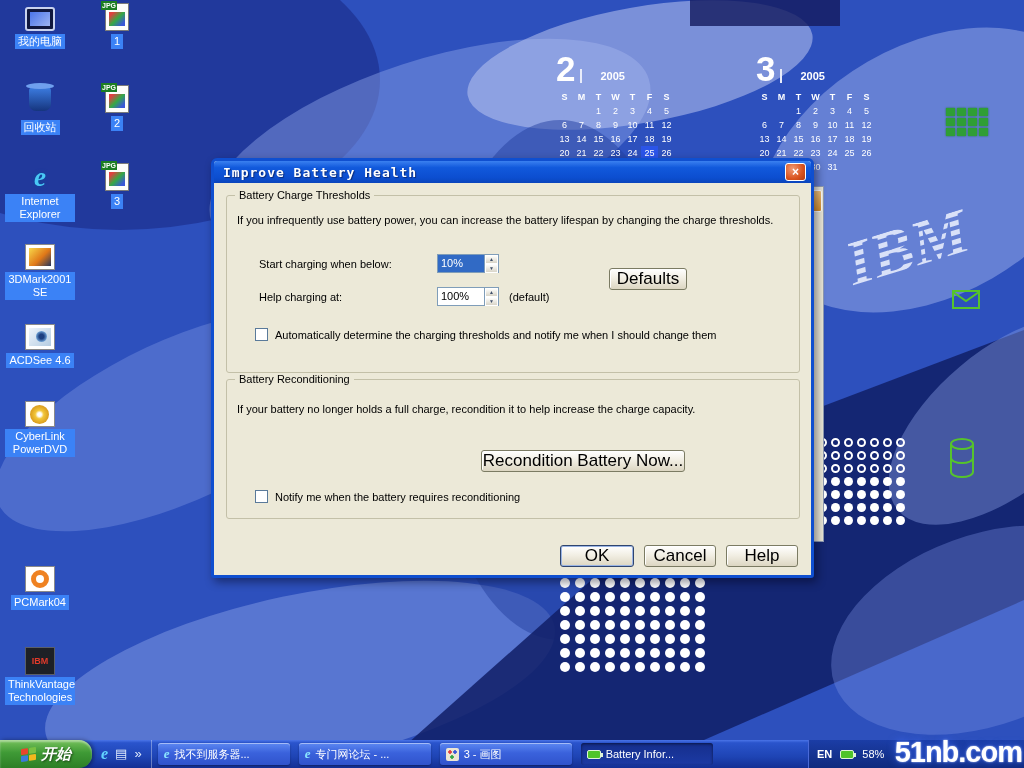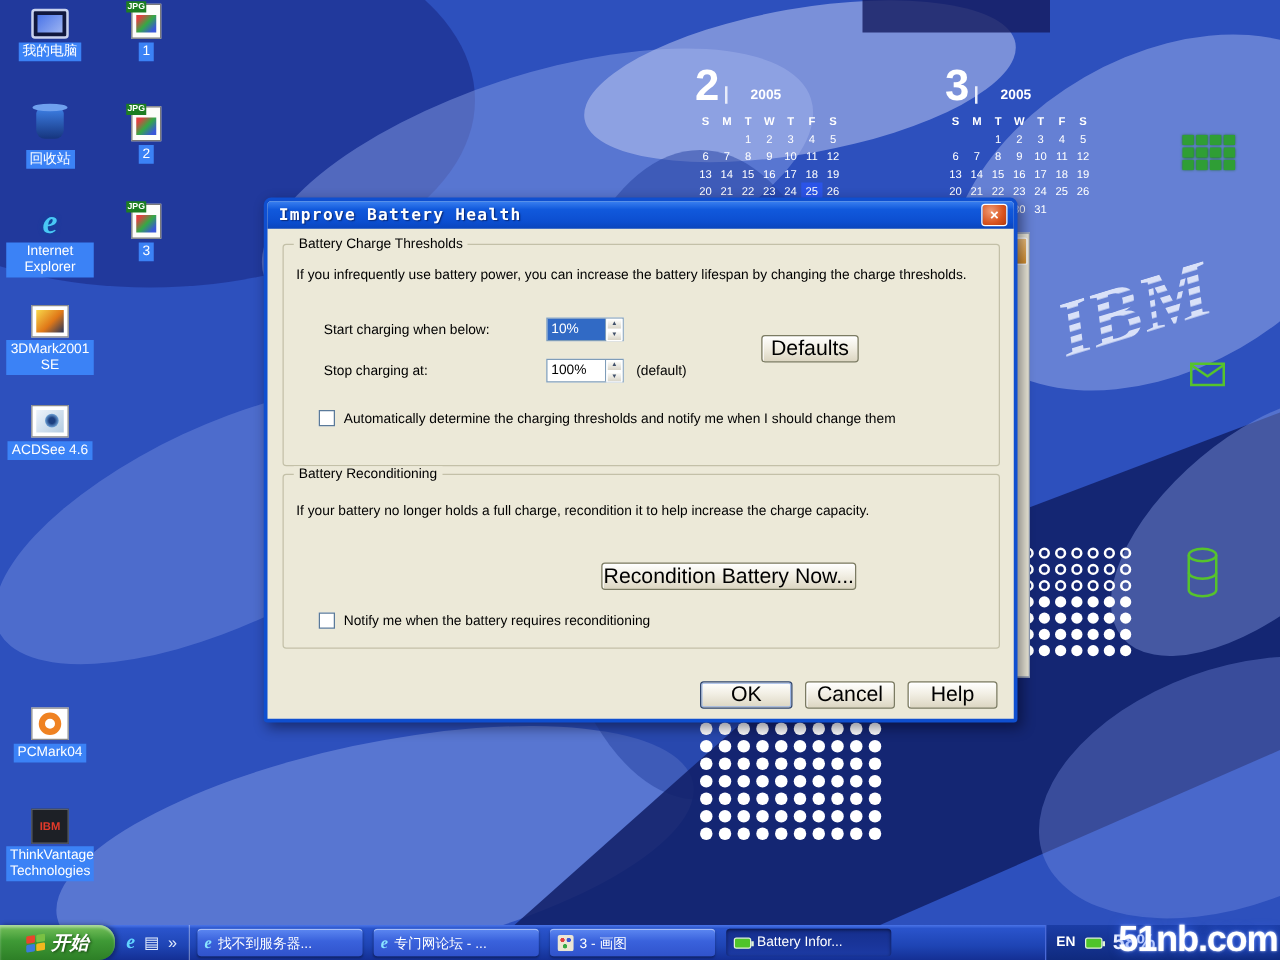--- a/index.html
+++ b/index.html
@@ -100,23 +100,23 @@
   #quick-launch span{color:#dfeafc;font-size:13px;line-height:24px;cursor:pointer}
   #quick-launch .ql-ie{color:#62d4ff;font:bold italic 16px "Liberation Serif",serif}
   #task-buttons{flex:1;display:flex;gap:9px;padding:0 6px;min-width:0;overflow:hidden}
   .task-btn{flex:0 0 132px;height:22px;margin-top:3px;border-radius:3px;background:linear-gradient(180deg,#5d88f2,#3a62dc 45%,#3053cc);box-shadow:inset 0 1px 0 rgba(255,255,255,.45),0 1px 2px rgba(0,0,0,.35);color:#fff;font-size:11px;display:flex;align-items:center;gap:5px;padding:0 6px;overflow:hidden;white-space:nowrap;cursor:pointer}
   .task-btn.active{background:linear-gradient(180deg,#152e8c,#1c3aa4);box-shadow:inset 0 1px 3px rgba(0,0,10,.55)}
   .ti{flex:none;display:inline-block}
   .ti-ie{color:#8ae4ff;font:bold italic 13px/14px "Liberation Serif",serif}
   .ti-paint{width:13px;height:13px;border-radius:2px;background:#ece6d4;background-image:radial-gradient(circle at 4px 4px,#e04040 1.5px,transparent 2px),radial-gradient(circle at 9px 4px,#3a58d8 1.5px,transparent 2px),radial-gradient(circle at 6px 9px,#35a845 1.5px,transparent 2px)}
   .ti-batt,.batt-glyph{width:14px;height:9px;background:#4fc42a;border:1px solid #dff3d8;border-radius:2px;position:relative}
   .ti-batt:after,.batt-glyph:after{content:"";position:absolute;right:-3px;top:2px;width:2px;height:4px;background:#dff3d8}
-  #tray{flex:none;width:188px;height:28px;background:linear-gradient(180deg,#1b3da6,#0f2a7e);border-left:1px solid #4a6ad8;display:flex;align-items:center;gap:8px;padding-left:8px}
+  #tray{flex:none;width:216px;height:28px;background:linear-gradient(180deg,#1b3da6,#0f2a7e);border-left:1px solid #4a6ad8;display:flex;align-items:center;gap:8px;padding-left:8px}
   #tray .lang{color:#fff;font-size:11px;font-weight:bold}
-  #tray .batt-pct{color:#fff;font-size:17px;font-weight:bold}
+  #tray .batt-pct{color:#fff;font-size:11px;font-weight:normal}
   #watermark{position:absolute;right:2px;bottom:-1px;z-index:11;color:#fff;font:bold 29px "Liberation Sans",sans-serif;letter-spacing:-1px;text-shadow:0 0 9px rgba(60,110,255,.95),0 0 2px #fff;pointer-events:none}
 </style>
 </head>
 <body>
 
 <svg id="bg" viewBox="0 0 1024 768" preserveAspectRatio="none">
   <rect width="1024" height="768" fill="#2d50bd"></rect>
   <ellipse cx="120" cy="80" rx="260" ry="150" fill="#1d2f8e" opacity="0.7"></ellipse>
   <ellipse cx="430" cy="150" rx="230" ry="90" fill="#8fa4e8" opacity="0.45" transform="rotate(-18 430 150)"></ellipse>
   <ellipse cx="640" cy="65" rx="175" ry="58" fill="#bac5f1" opacity="0.55" transform="rotate(-10 640 65)"></ellipse>
@@ -151,20 +151,26 @@
       <div class="gi gi-card">
         <div class="gi-3d"></div>
       </div>
       <div><span class="desk-label">3DMark2001 SE</span></div>
     </div>
     <div class="desk-icon" style="top: 322px;">
       <div class="gi gi-card">
         <div class="gi-eye"></div>
       </div>
       <div><span class="desk-label">ACDSee 4.6</span></div>
+    </div>
+    <div class="desk-icon" style="top: 399px;">
+      <div class="gi gi-card">
+        <div class="gi-disc"></div>
+      </div>
+      <div><span class="desk-label">CyberLink PowerDVD</span></div>
     </div>
     <div class="desk-icon" style="top: 564px;">
       <div class="gi gi-card">
         <div class="gi-ring"></div>
       </div>
       <div><span class="desk-label">PCMark04</span></div>
     </div>
     <div class="desk-icon" style="top: 646px;">
       <div class="gi gi-tv">IBM</div>
       <div><span class="desk-label">ThinkVantage Technologies</span></div>
@@ -473,21 +479,21 @@
       <span class="grp-title">Battery Charge Thresholds</span>
       <div class="grp-desc" style="top:18px">If you infrequently use battery power, you can increase the battery lifespan by changing the charge thresholds.</div>
       <span class="fld-label" style="left:32px;top:62px">Start charging when below:</span>
       <div class="spin" style="left:210px;top:58px">
         <span class="spin-val sel">10%</span>
         <div class="spin-ctl">
           <div>▲</div>
           <div>▼</div>
         </div>
       </div>
-      <span class="fld-label" style="left:32px;top:95px">Stop charging at:</span>
+      <span class="fld-label" style="left:32px;top:95px">Help charging at:</span>
       <div class="spin" style="left:210px;top:91px">
         <span class="spin-val">100%</span>
         <div class="spin-ctl">
           <div>▲</div>
           <div>▼</div>
         </div>
       </div>
       <span class="fld-label" style="left:282px;top:95px">(default)</span>
       <button class="xpbtn" style="left:382px;top:72px;width:78px">Defaults</button>
       <label class="chk" style="left:28px;top:132px;right:10px">

